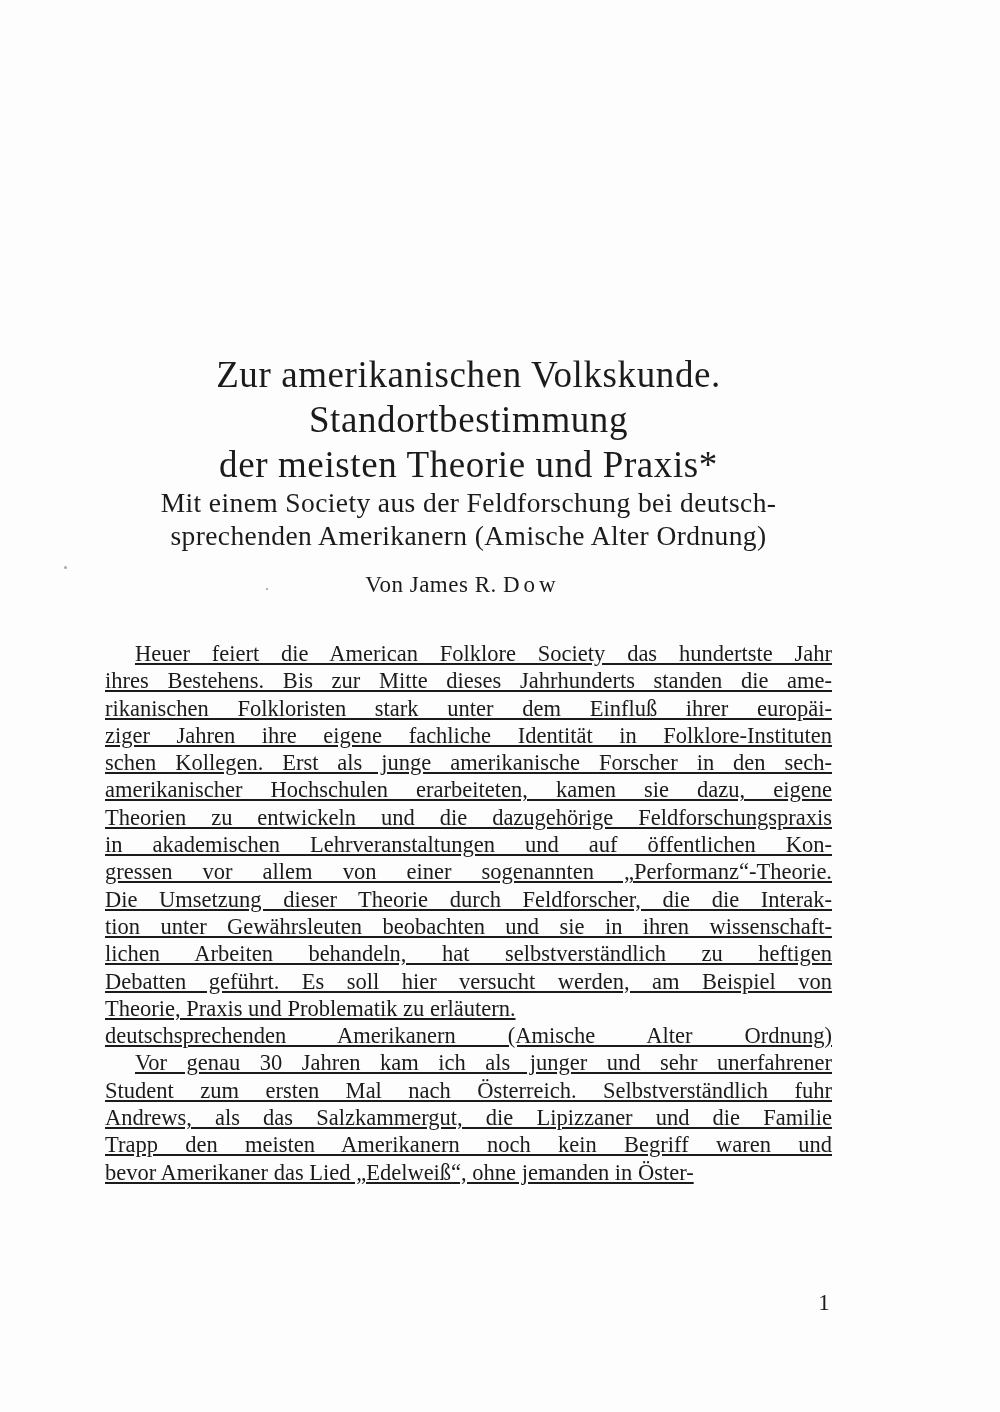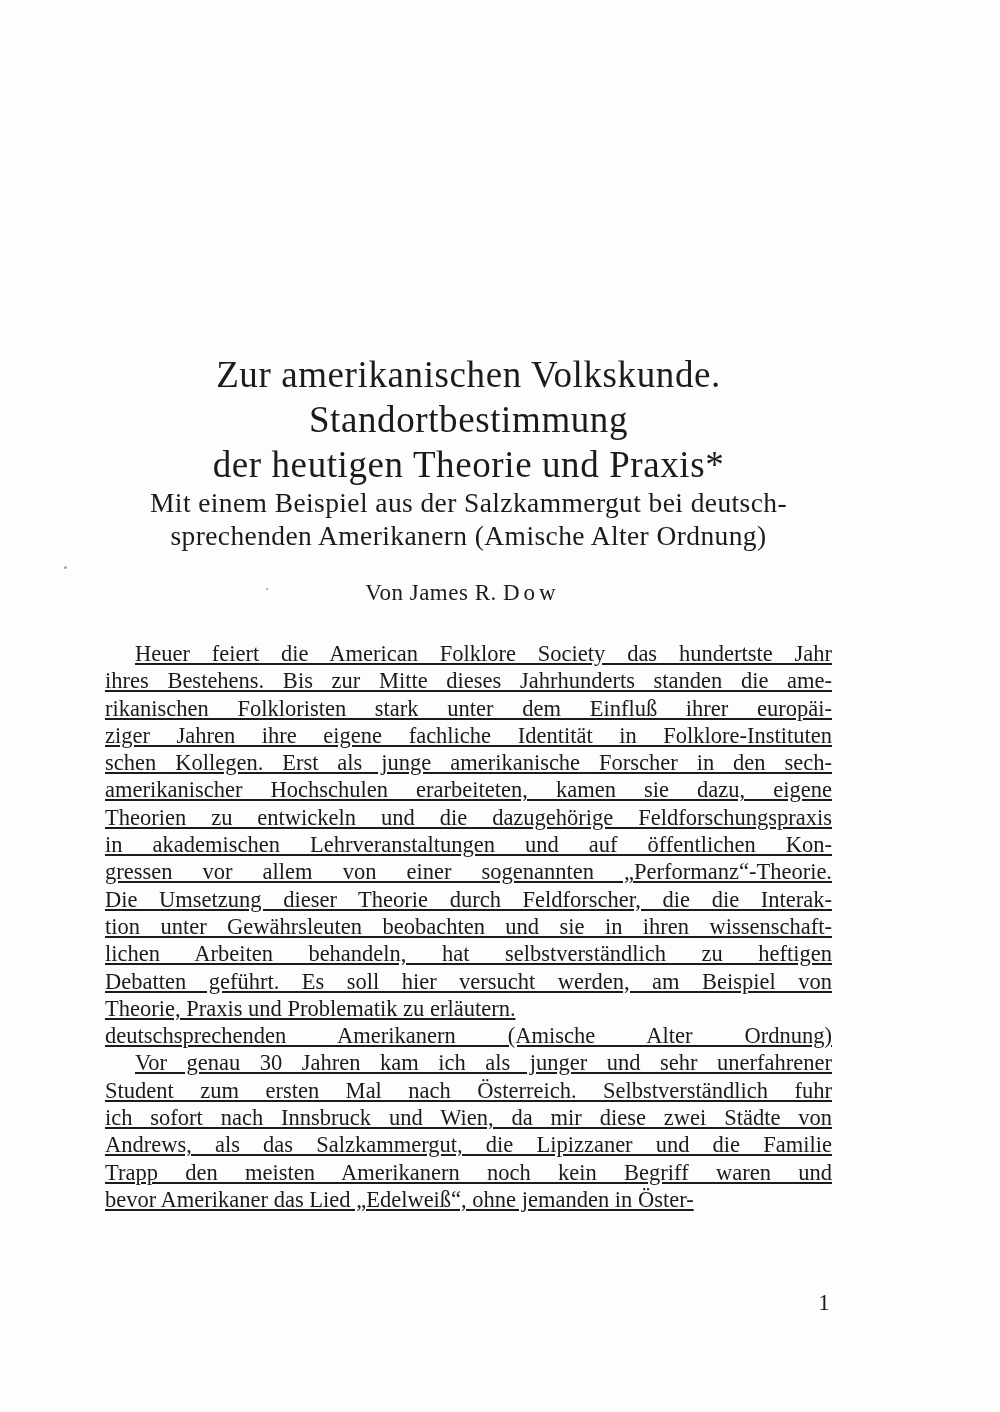--- a/index.html
+++ b/index.html
@@ -53,21 +53,20 @@
   }
 
   .byline {
     position: absolute;
     top: 572px;
     left: 0;
     right: 12px;
     text-align: center;
     font-size: 23px;
     letter-spacing: 0.5px;
-    margin-top: 8px;
   }
   .byline .author-name {
     letter-spacing: 4px;
   }
 
   .body-block {
     position: absolute;
     top: 640px;
     left: 0;
     width: 727px;
@@ -105,25 +104,25 @@
 </style>
 </head>
 <body>
 
 <div class="page">
   <div class="content">
 
     <h1 class="title-block" id="title-block">
         <div>Zur amerikanischen Volkskunde.</div>
         <div>Standortbestimmung</div>
-        <div>der heutigen Theorie und Praxis*</div>
+        <div>der meisten Theorie und Praxis*</div>
       </h1>
 
     <h2 class="subtitle-block" id="subtitle-block">
-        <div>Mit einem Beispiel aus der Salzkammergut bei deutsch-</div>
+        <div>Mit einem Society aus der Feldforschung bei deutsch-</div>
         <div>sprechenden Amerikanern (Amische Alter Ordnung)</div>
       </h2>
 
     <div class="byline">
       <span>Von James R.</span>
       <span class="author-name">Dow</span>
     </div>
 
     <div class="body-block" id="body-block">
         <div>
@@ -139,21 +138,20 @@
           <div class="pline">Die Umsetzung dieser Theorie durch Feldforscher, die die Interak-</div>
           <div class="pline">tion unter Gewährsleuten beobachten und sie in ihren wissenschaft-</div>
           <div class="pline">lichen Arbeiten behandeln, hat selbstverständlich zu heftigen</div>
           <div class="pline">Debatten geführt. Es soll hier versucht werden, am Beispiel von</div>
           <div class="pline endpara">Theorie, Praxis und Problematik zu erläutern.</div>
           <div class="pline">deutschsprechenden Amerikanern (Amische Alter Ordnung)</div>
         </div>
         <div>
           <div class="pline indent">Vor genau 30 Jahren kam ich als junger und sehr unerfahrener</div>
           <div class="pline">Student zum ersten Mal nach Österreich. Selbstverständlich fuhr</div>
-          <div class="pline">ich sofort nach Innsbruck und Wien, da mir diese zwei Städte von</div>
           <div class="pline">Andrews, als das Salzkammergut, die Lipizzaner und die Familie</div>
           <div class="pline">Trapp den meisten Amerikanern noch kein Begriff waren und</div>
           <div class="pline endpara">bevor Amerikaner das Lied „Edelweiß“, ohne jemanden in Öster-</div>
         </div>
       </div>
   </div>
 
   <div class="page-number">1</div>
 
   <div class="speck speck-1"></div>

